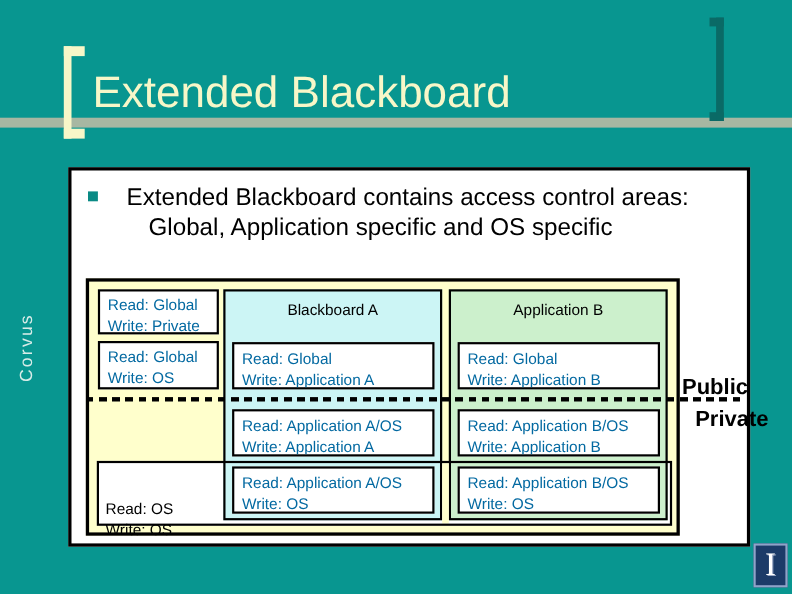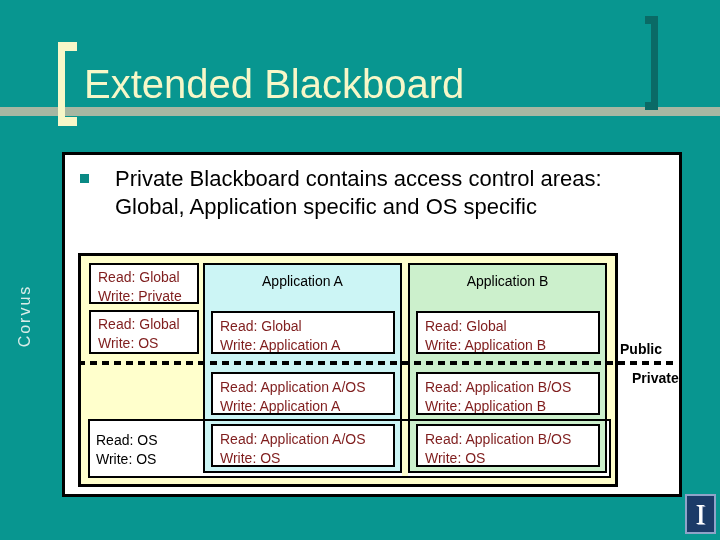--- a/index.html
+++ b/index.html
@@ -20,54 +20,54 @@
   
   .corvus{left:-10px;top:308px;width:70px;height:16px;text-align:center;
     color:#D8ECE8;font-size:16px;letter-spacing:2px;line-height:16px;
     transform:rotate(-90deg);transform-origin:center;z-index:3;}
 
   
   .content-box{top:152px;left:62px;width:620px;height:345px;background:#FFFFFF;border:3px solid #000;z-index:4;}
   .bullet-square{top:174px;left:80px;width:9px;height:9px;background:#0A8A85;z-index:6;}
   .bullet-line{left:115px;width:566px;font-size:22px;line-height:26px;color:#000;white-space:nowrap;z-index:6;}
   .bl1{top:166px;}
-  .bl2{top:194px;}
+  .bl2{top:194px;margin-left:20px;}
 
   
   .cream-box{top:253px;left:78px;width:540px;height:234px;background:#FFFFCC;border:3px solid #000;z-index:5;}
 
   
   .band-fill{top:419px;left:88px;width:523px;height:59px;background:#FFFFFF;z-index:6;}
   .band-border{top:419px;left:88px;width:523px;height:59px;border:2px solid #000;background:transparent;z-index:9;}
   .gap-patch{top:421px;left:402px;width:6px;height:55px;background:#FFFFCC;z-index:8;}
 
   
   .app-col{top:263px;width:199px;height:210px;border:2px solid #000;z-index:7;}
   .col-a{left:203px;background:#CCF5F5;}
   .col-b{left:408px;background:#CCF0CC;}
   .col-header{position:absolute;top:8px;left:0;width:100%;text-align:center;font-size:14px;color:#000;}
 
   
-  .cell{background:#FFFFFF;border:2px solid #000;font-size:14px;line-height:19px;color:#7f1d1d;
+  .cell{background:#FFFFFF;border:2px solid #000;font-size:14px;line-height:19px;color:#0369a1;
         padding:3px 0 0 7px;z-index:10;overflow:hidden;}
   .cell div{white-space:nowrap;}
   .cell-a1{top:263px;left:89px;width:110px;height:41px;}
   .cell-a2{top:310px;left:89px;width:110px;height:44px;}
   .cell-b2{top:311px;left:211px;width:184px;height:43px;padding-top:4px;}
   .cell-b3{top:372px;left:211px;width:184px;height:43px;padding-top:4px;}
   .cell-b4{top:424px;left:211px;width:184px;height:43px;padding-top:4px;}
   .cell-c2{top:311px;left:416px;width:184px;height:43px;padding-top:4px;}
   .cell-c3{top:372px;left:416px;width:184px;height:43px;padding-top:4px;}
   .cell-c4{top:424px;left:416px;width:184px;height:43px;padding-top:4px;}
-  .band-text{top:431px;left:96px;font-size:14px;line-height:19px;color:#000;z-index:10;}
+  .band-text{top:453px;left:96px;font-size:14px;line-height:19px;color:#000;z-index:10;}
 
   
   .divider{top:361px;left:78px;width:599px;height:4px;z-index:11;
     background:repeating-linear-gradient(to right,#000 0 7px,transparent 7px 12px);}
-  .region-label{font-size:14px;font-weight:bold;color:#000;white-space:nowrap;z-index:12;}
+  .region-label{font-size:20px;font-weight:bold;color:#000;white-space:nowrap;z-index:12;}
   .public-label{top:341px;left:620px;}
   .private-label{top:370px;left:632px;}
 
   
   .logo{top:494px;left:685px;width:31px;height:40px;background:#1C3B68;border:2px solid #8FA3C8;z-index:6;
         display:flex;align-items:center;justify-content:center;}
   .logo-glyph{font-family:"Liberation Serif", serif;font-size:30px;line-height:30px;color:#FFFFFF;
               text-shadow:1px 1px 0 #9AA8C4;}
 </style>
 </head>
@@ -77,29 +77,29 @@
 
   <div class="abs rule"></div>
   <div class="abs bracket-left"></div>
   <div class="abs bracket-right"></div>
   <div class="abs page-title">Extended Blackboard</div>
 
   <div class="abs corvus">Corvus</div>
 
   <div class="abs content-box"></div>
   <div class="abs bullet-square"></div>
-  <div class="abs bullet-line bl1">Private Blackboard contains access control areas:</div>
+  <div class="abs bullet-line bl1">Extended Blackboard contains access control areas:</div>
   <div class="abs bullet-line bl2">Global, Application specific and OS specific</div>
 
   <div class="abs cream-box"></div>
 
   <div class="abs band-fill"></div>
 
   <div class="abs app-col col-a">
-    <div class="col-header">Application A</div>
+    <div class="col-header">Blackboard A</div>
   </div>
   <div class="abs app-col col-b">
     <div class="col-header">Application B</div>
   </div>
 
   <div class="abs gap-patch"></div>
   <div class="abs band-border"></div>
 
   <div class="abs cell cell-a1">
     <div>Read: Global</div>

